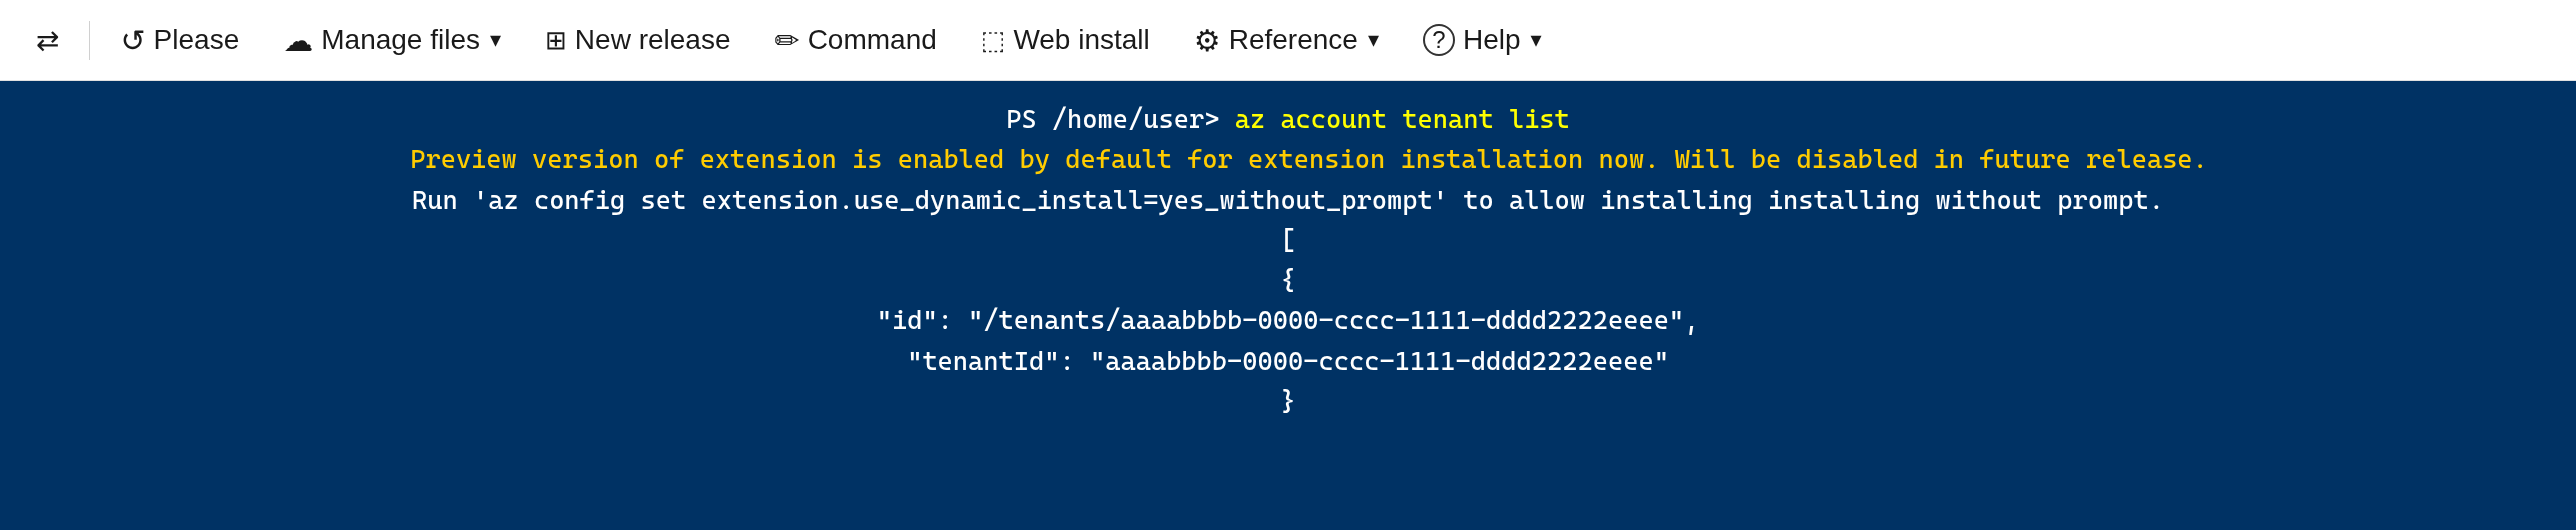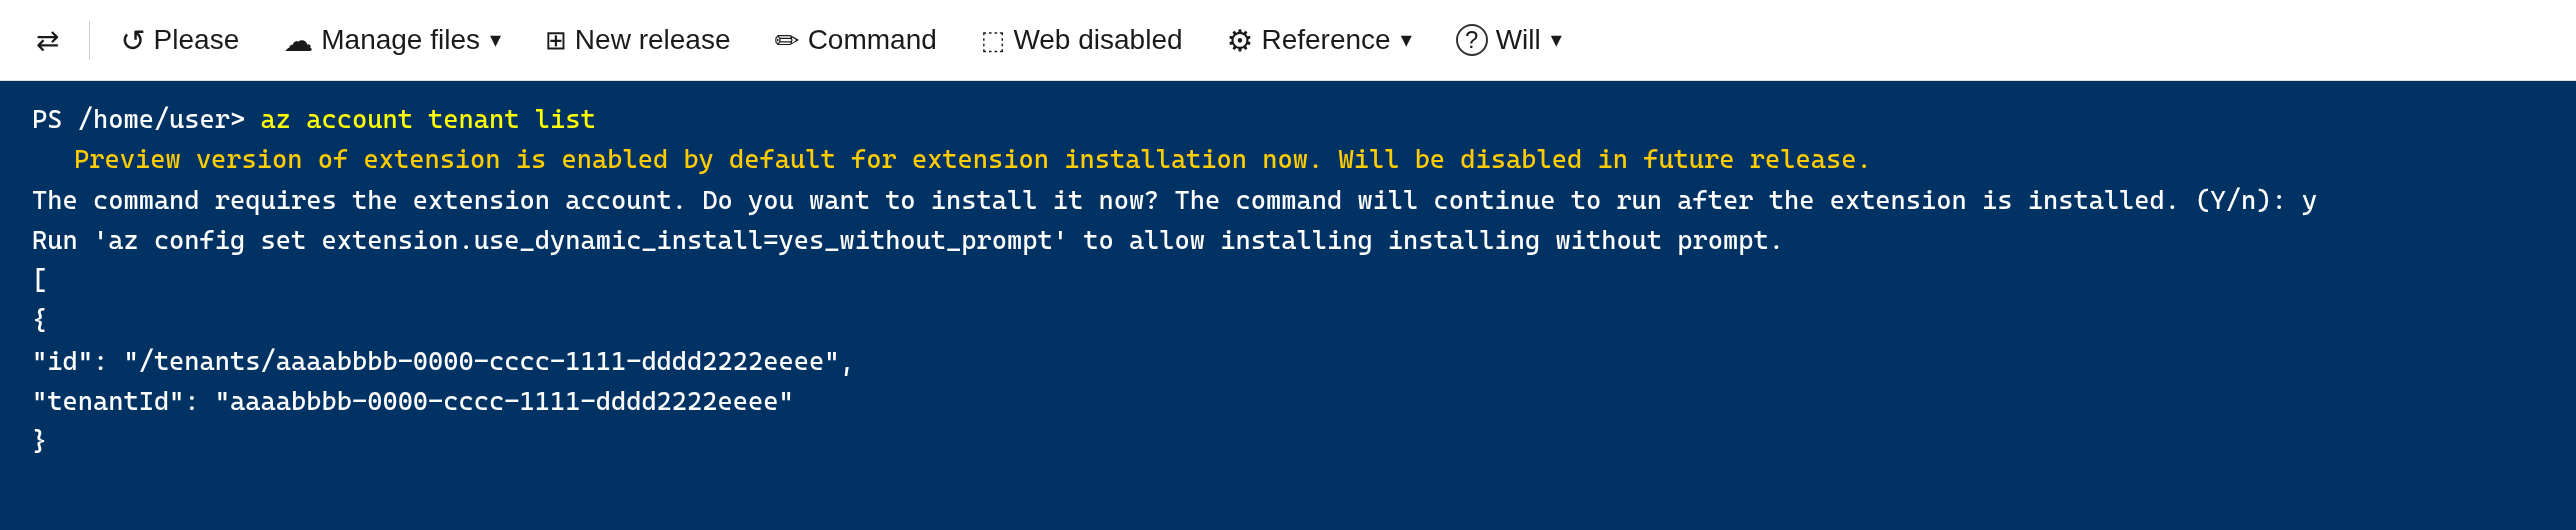--- a/index.html
+++ b/index.html
@@ -47,23 +47,24 @@
       margin: 0 4px;
     }
 
     
     #terminal {
       background: #003264;
       color: #fff;
       font-family: 'Cascadia Code', 'Consolas', 'Courier New', monospace;
       font-size: 26px;
       line-height: 1.55;
-      padding: 18px 32px;
+      padding: 18px 23px;
       height: calc(531px - 81px);
       overflow: hidden;
+      text-align: center;
     }
 
     .line-prompt { color: #fff; }
 
     .line-warning { color: #ffcc00; margin-left: 42px; }
     .line-info { color: #fff; }
     .line-run { color: #fff; }
     .line-experimental { color: #00cccc; }
 
     .line-json { color: #fff; }
@@ -95,44 +96,43 @@
     <span>New release</span>
   </button>
 
   <button class="toolbar-btn">
     <span class="icon">✏</span>
     <span>Command</span>
   </button>
 
   <button class="toolbar-btn">
     <span class="icon" style="font-size:26px;">⬚</span>
-    <span>Web disabled</span>
+    <span>Web install</span>
   </button>
 
   <button class="toolbar-btn">
     <span class="icon">⚙</span>
     <span>Reference</span>
     <span style="font-size:22px; margin-left:2px;">▾</span>
   </button>
 
   <button class="toolbar-btn">
     <span class="icon" style="font-size:24px; border:2px solid #333; border-radius:50%; width:32px; height:32px; display:inline-flex; align-items:center; justify-content:center;">?</span>
-    <span>Will</span>
+    <span>Help</span>
     <span style="font-size:22px; margin-left:2px;">▾</span>
   </button>
 </div>
 
 <div id="terminal">
 
   <div>
     <span class="line-prompt">PS /home/user&gt;&nbsp;</span><span style="color:#ffff00;">az account tenant list</span>
   </div>
 
   <div class="line-warning">Preview version of extension is enabled by default for extension installation now. Will be disabled in future release.</div>
-  <div class="line-info">The command requires the extension account. Do you want to install it now? The command will continue to run after the extension is installed. (Y/n): y</div>
   <div class="line-run">Run 'az config set extension.use_dynamic_install=yes_without_prompt' to allow installing installing without prompt.</div>
   <div class="line-json">[</div>
   <div class="line-json">  {</div>
   <div class="line-json">    "id": "/tenants/aaaabbbb-0000-cccc-1111-dddd2222eeee",</div>
   <div class="line-json">    "tenantId": "aaaabbbb-0000-cccc-1111-dddd2222eeee"</div>
   <div class="line-json">  }</div>
 
 </div>
 
 

